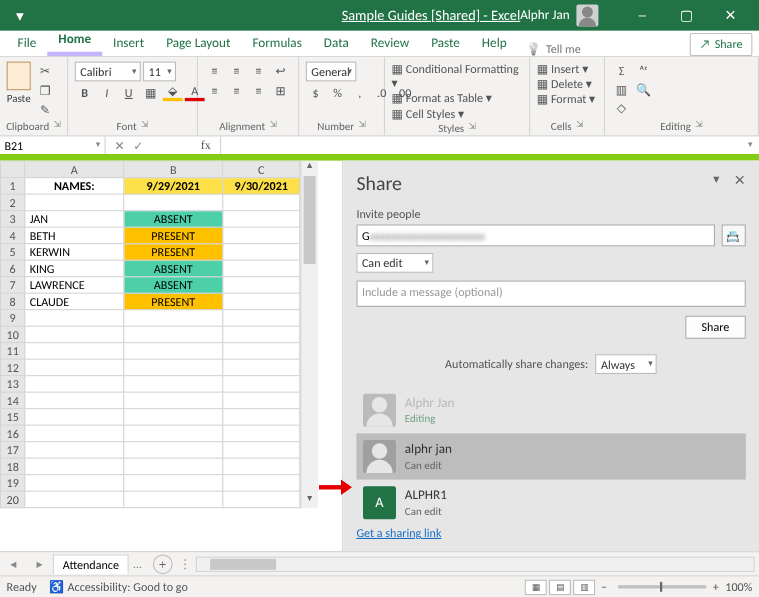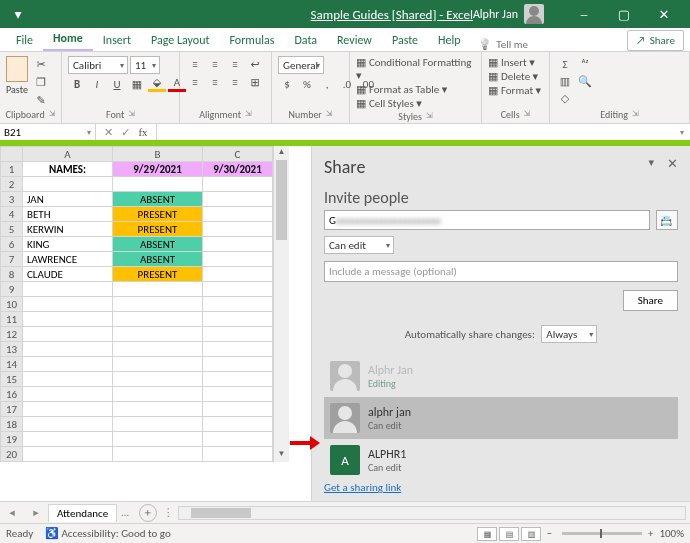--- a/index.html
+++ b/index.html
@@ -12,21 +12,21 @@
 .titlebar .avatar { width:20px; height:20px; background:#d0d0d0; border-radius:2px; position:relative; }
 .titlebar .avatar::before { content:""; position:absolute; width:10px; height:10px; border-radius:50%; background:#888; top:2px; left:5px; }
 .titlebar .avatar::after { content:""; position:absolute; width:16px; height:8px; border-radius:8px 8px 0 0; background:#888; bottom:0; left:2px; }
 .titlebar .wincontrols { display:flex; margin-left:20px; }
 .titlebar .wincontrols div { width:40px; height:28px; display:flex; align-items:center; justify-content:center; font-size:13px; }
 .titlebar .ribbon-toggle { width:24px; text-align:center; font-size:14px; }
 
 
 .menutabs { height:24px; background:#fff; display:flex; align-items:flex-end; border-bottom:1px solid #d4d4d4; padding-left:6px; }
 .menutabs .tab { padding:4px 10px; font-size:12px; color:#217346; cursor:default; }
-.menutabs .tab.active { border-bottom:2px solid #c4b5fd; font-weight:600; }
+.menutabs .tab.active { border-bottom:4px solid #c4b5fd; font-weight:600; }
 .menutabs .tell { margin-left:8px; color:#777; display:flex; align-items:center; gap:4px; }
 .menutabs .tell::before { content:"💡"; font-size:11px; filter:grayscale(1); }
 .menutabs .spacer { flex:1; }
 .menutabs .share { margin-right:6px; color:#217346; padding:3px 8px; border:1px solid #c0c0c0; border-radius:2px; display:flex; align-items:center; gap:4px; }
 
 
 .ribbon { height:72px; background:#f3f2f1; display:flex; border-bottom:1px solid #d4d4d4; }
 .group { border-right:1px solid #d4d4d4; padding:4px 6px 2px 6px; display:flex; flex-direction:column; justify-content:space-between; }
 .group .label { text-align:center; font-size:10px; color:#666; display:flex; justify-content:center; gap:4px; }
 .group .label::after { content:"⇲"; font-size:8px; color:#888; }
@@ -36,56 +36,56 @@
 .mini { width:18px; height:16px; display:flex; align-items:center; justify-content:center; font-size:11px; color:#555; }
 .sel { height:18px; border:1px solid #bbb; background:#fff; font-size:11px; padding:0 14px 0 4px; position:relative; display:flex; align-items:center; color:#333; }
 .sel::after { content:"▾"; position:absolute; right:3px; font-size:8px; color:#666; }
 .rowicons { display:flex; gap:2px; }
 
 
 .fbar-area { height:22px; border-bottom:6px solid #84cc16; display:flex; align-items:stretch; }
 .namebox { width:96px; border-right:1px solid #d4d4d4; display:flex; align-items:center; padding:0 4px; font-size:11px; position:relative; }
 .namebox::after { content:"▾"; position:absolute; right:4px; font-size:8px; color:#888; }
 .fx-icons { display:flex; align-items:center; gap:8px; padding:0 8px; color:#888; border-right:1px solid #d4d4d4; }
-.fx-icons .fx { font-family:serif; color:#555; }
+.fx-icons .fx { font-family:serif; color:#555;margin-left:44px; }
 .fbar { flex:1; padding:0 6px; display:flex; align-items:center; position:relative; }
 .fbar::after { content:"▾"; position:absolute; right:6px; font-size:8px; color:#888; }
 
 
 .workarea { display:flex; height:calc(543px - 28px - 24px - 72px - 22px - 22px - 20px); }
 .gridpane { width:312px; display:flex; flex-direction:column; border-right:1px solid #d4d4d4; }
 .grid { flex:1; overflow:hidden; position:relative; }
 table.sheet { border-collapse:collapse; table-layout:fixed; }
 table.sheet th, table.sheet td { border:1px solid #d4d4d4; height:15px; font-size:11px; padding:0 4px; background:#fff; }
 table.sheet th { background:#e6e6e6; font-weight:normal; color:#555; text-align:center; }
 table.sheet th.corner { width:22px; background:#e6e6e6; }
 table.sheet th.colh { width:90px; }
 table.sheet th.rowh { width:22px; text-align:center; }
 table.sheet td.hdr { font-weight:bold; text-align:center; }
-table.sheet td.orange { background:#f0abfc; color:#000; font-weight:bold; text-align:center; }
+table.sheet td.orange { background:#fde047; color:#000; font-weight:bold; text-align:center; }
 table.sheet td.absent { background:#4dd0a8; text-align:center; }
 table.sheet td.present { background:#ffc000; text-align:center; }
 .vscroll { width:16px; background:#f0f0f0; border-left:1px solid #d4d4d4; position:relative; }
 .vscroll .thumb { position:absolute; top:14px; left:2px; right:2px; height:80px; background:#c8c8c8; }
 .vscroll .arr { position:absolute; left:0; right:0; height:14px; text-align:center; font-size:8px; color:#666; }
 .vscroll .arr.up { top:0 } .vscroll .arr.dn { bottom:0 }
 
 .sheet-tabs { height:22px; display:flex; align-items:center; border-top:1px solid #d4d4d4; background:#f3f2f1; font-size:11px; }
 .sheet-tabs .nav { width:24px; text-align:center; color:#888; }
 .sheet-tabs .tabname { padding:2px 8px; background:#fff; border:1px solid #d4d4d4; border-bottom:none; }
 .sheet-tabs .plus { width:18px; height:18px; border:1px solid #bbb; border-radius:50%; margin:0 6px; text-align:center; line-height:16px; color:#666; }
 .sheet-tabs .hscroll { flex:1; height:14px; background:#f0f0f0; border:1px solid #d4d4d4; margin:0 4px; position:relative; }
 .sheet-tabs .hscroll .th { position:absolute; left:12px; top:1px; bottom:1px; width:60px; background:#c8c8c8; }
 
 
 .sharepane { flex:1; background:#e6e6e6; padding:10px 12px; display:flex; flex-direction:column; position:relative; }
 .sharepane h2 { font-size:18px; font-weight:400; color:#444; margin-bottom:10px; }
 .sharepane .paneclose { position:absolute; top:10px; right:12px; color:#666; font-size:13px; }
 .sharepane .panepin { position:absolute; top:10px; right:36px; color:#666; font-size:11px; }
-.sharepane label { font-size:16px; color:#555; }
+.sharepane label { font-size:11px; color:#555; }
 .sharepane .row { display:flex; gap:6px; margin:3px 0; }
 .txt { background:#fff; border:1px solid #aaa; height:20px; padding:0 4px; font-size:11px; flex:1; display:flex; align-items:center; }
 .contacts-btn { width:22px; height:20px; border:1px solid #aaa; background:#f8f8f8; display:flex; align-items:center; justify-content:center; font-size:10px; }
 .msgbox { background:#fff; border:1px solid #aaa; height:44px; padding:3px 4px; color:#999; margin-top:4px; }
 .sharebtn { align-self:flex-end; margin-top:8px; padding:3px 14px; background:#fdfdfd; border:1px solid #aaa; font-size:11px; }
 .auto-row { margin-top:14px; text-align:center; font-size:11px; color:#555; }
 .personlist { margin-top:12px; }
 .person { display:flex; align-items:center; gap:8px; padding:6px; }
 .person.hl { background:#bdbdbd; }
 .person .pavatar { width:30px; height:30px; background:#a0a0a0; border-radius:2px; position:relative; }

